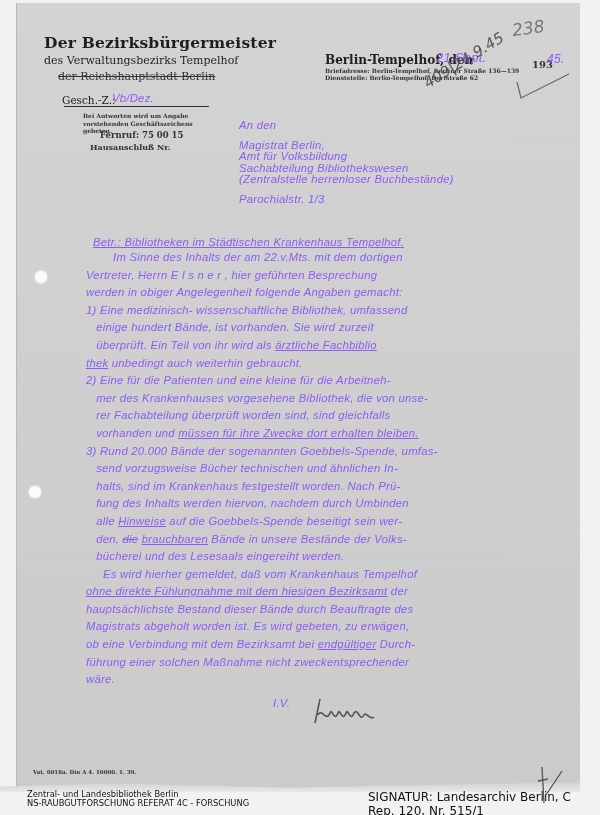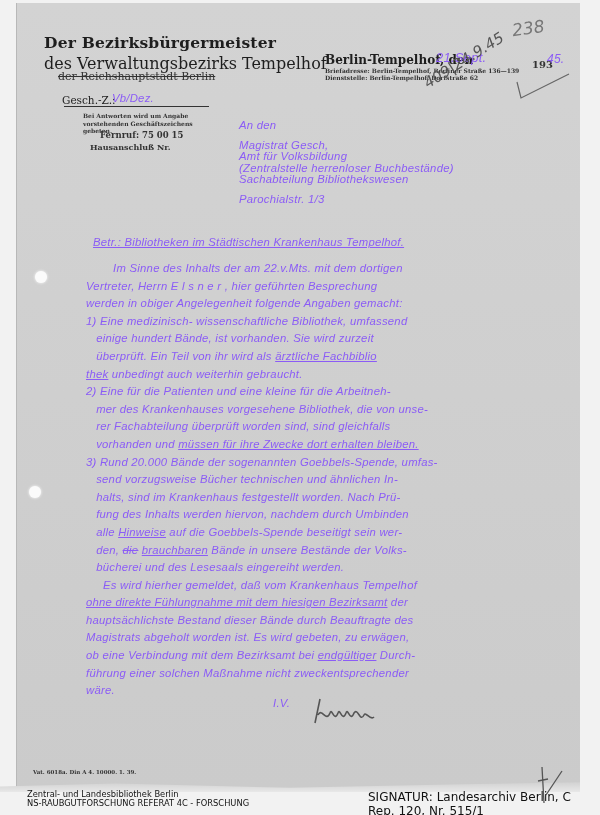--- a/index.html
+++ b/index.html
@@ -18,21 +18,21 @@
     position:absolute; left:0; top:778px; width:580px; height:14px;
     background:linear-gradient(180deg,#c8c8c8,#e8e8e8);
     clip-path: polygon(0 60%, 20% 40%, 50% 70%, 80% 45%, 100% 30%, 100% 100%, 0 100%);
   }
   .punch { position:absolute; width:12px; height:12px; border-radius:50%; background:#fbfbfb; box-shadow:0 0 3px #fff; }
 
   .fraktur { font-family:"DejaVu Serif", serif; color:#1e1e1e; }
   .typed { font-family:Liberation Sans, sans-serif; font-style:italic; color:#8b5cf6; font-size:11.3px; letter-spacing:0.25px; }
 
   .head-title { position:absolute; left:44px; top:33px; font-size:15.5px; font-weight:bold; letter-spacing:0.2px;text-align:right; }
-  .head-sub { position:absolute; left:44px; top:54px; font-size:16px; }
+  .head-sub { position:absolute; left:44px; top:54px; font-size:11px; }
   .head-strike { position:absolute; left:58px; top:70px; font-size:11px; text-decoration:line-through; color:#333; }
   .gesch-label { position:absolute; left:62px; top:94px; font-size:10.5px; }
   .gesch-value { position:absolute; left:112px; top:92px; }
   .gesch-line { position:absolute; left:64px; top:106px; width:145px; border-top:1px solid #333; }
   .small-note { position:absolute; left:83px; top:112px; font-size:6px; line-height:7.5px; font-weight:bold; color:#333; width:110px; }
   .phone { position:absolute; left:100px; top:130px; font-size:8.5px; font-weight:bold; color:#333; }
   .house { position:absolute; left:90px; top:142px; font-size:8px; font-weight:bold; color:#333; }
 
   .place { position:absolute; left:325px; top:53px; font-size:12px; font-weight:bold; }
   .addr1, .addr2 { position:absolute; left:325px; font-size:6px; font-weight:bold; color:#333; }
@@ -43,21 +43,21 @@
 
   .hand { font-family:"DejaVu Sans", sans-serif; color:#555; font-style:italic; }
   .hand-page { position:absolute; left:512px; top:18px; font-size:17px; transform:rotate(-8deg); color:#777; }
   .hand-ref { position:absolute; left:430px; top:74px; font-size:15px; transform:rotate(-32deg); transform-origin:left bottom; }
   .hand-check { position:absolute; left:515px; top:72px; width:55px; height:28px; }
 
   .recipient { position:absolute; left:239px; top:120px; line-height:11.5px; }
   .recipient .gap { height:8px; }
   .recipient .city { text-decoration:underline; letter-spacing:5px; }
   .subject { position:absolute; left:86px; top:236px; text-decoration:underline;margin-left:7px; }
-  .body { position:absolute; left:86px; top:260px; width:480px; line-height:17.6px; white-space:pre; }
+  .body { position:absolute; left:86px; top:249px; width:480px; line-height:17.6px; white-space:pre; }
   .body u { text-decoration:underline; }
   .body s { text-decoration:line-through; }
   .sig-iv { position:absolute; left:273px; top:697px; }
   .sig { position:absolute; left:312px; top:693px; width:70px; height:34px; }
   .form-no { position:absolute; left:33px; top:769px; font-size:5.5px; font-weight:bold; color:#333; font-family:"DejaVu Serif", serif; }
 
   .footer-left { position:absolute; left:27px; top:790px; font-family:"DejaVu Sans", sans-serif; font-size:8.3px; line-height:9px; color:#111; }
   .footer-right { position:absolute; left:368px; top:790px; font-family:"DejaVu Sans", sans-serif; font-size:12px; color:#111; }
   .hand-corner { position:absolute; left:534px; top:765px; width:30px; height:40px; }
 </style>
@@ -89,24 +89,24 @@
 
 <div class="hand hand-page">238</div>
 <div class="hand hand-ref">409|24.9.45</div>
 <svg class="hand-check" viewBox="0 0 55 28">
   <path d="M2 10 L6 26 L54 2" stroke="#666" stroke-width="1.2" fill="none"></path>
 </svg>
 
 <div class="typed recipient">
   <div>An den</div>
   <div class="gap"></div>
-  <div>Magistrat Gesch,</div>
+  <div>Magistrat Berlin,</div>
   <div>Amt für Volksbildung</div>
+  <div>Sachabteilung Bibliothekswesen</div>
   <div>(Zentralstelle herrenloser Buchbestände)</div>
-  <div>Sachabteilung Bibliothekswesen</div>
   <div style="height:4px"></div>
   <div style="height:4px"></div>
   <div>Parochialstr. 1/3</div>
 </div>
 
 <div class="typed subject">Betr.: Bibliotheken im Städtischen Krankenhaus Tempelhof.</div>
 
 <div class="typed body"><span>        Im Sinne des Inhalts der am 22.v.Mts. mit dem dortigen</span>
 <span>Vertreter, Herrn E l s n e r , hier geführten Besprechung</span>
 <span>werden in obiger Angelegenheit folgende Angaben gemacht:</span>

